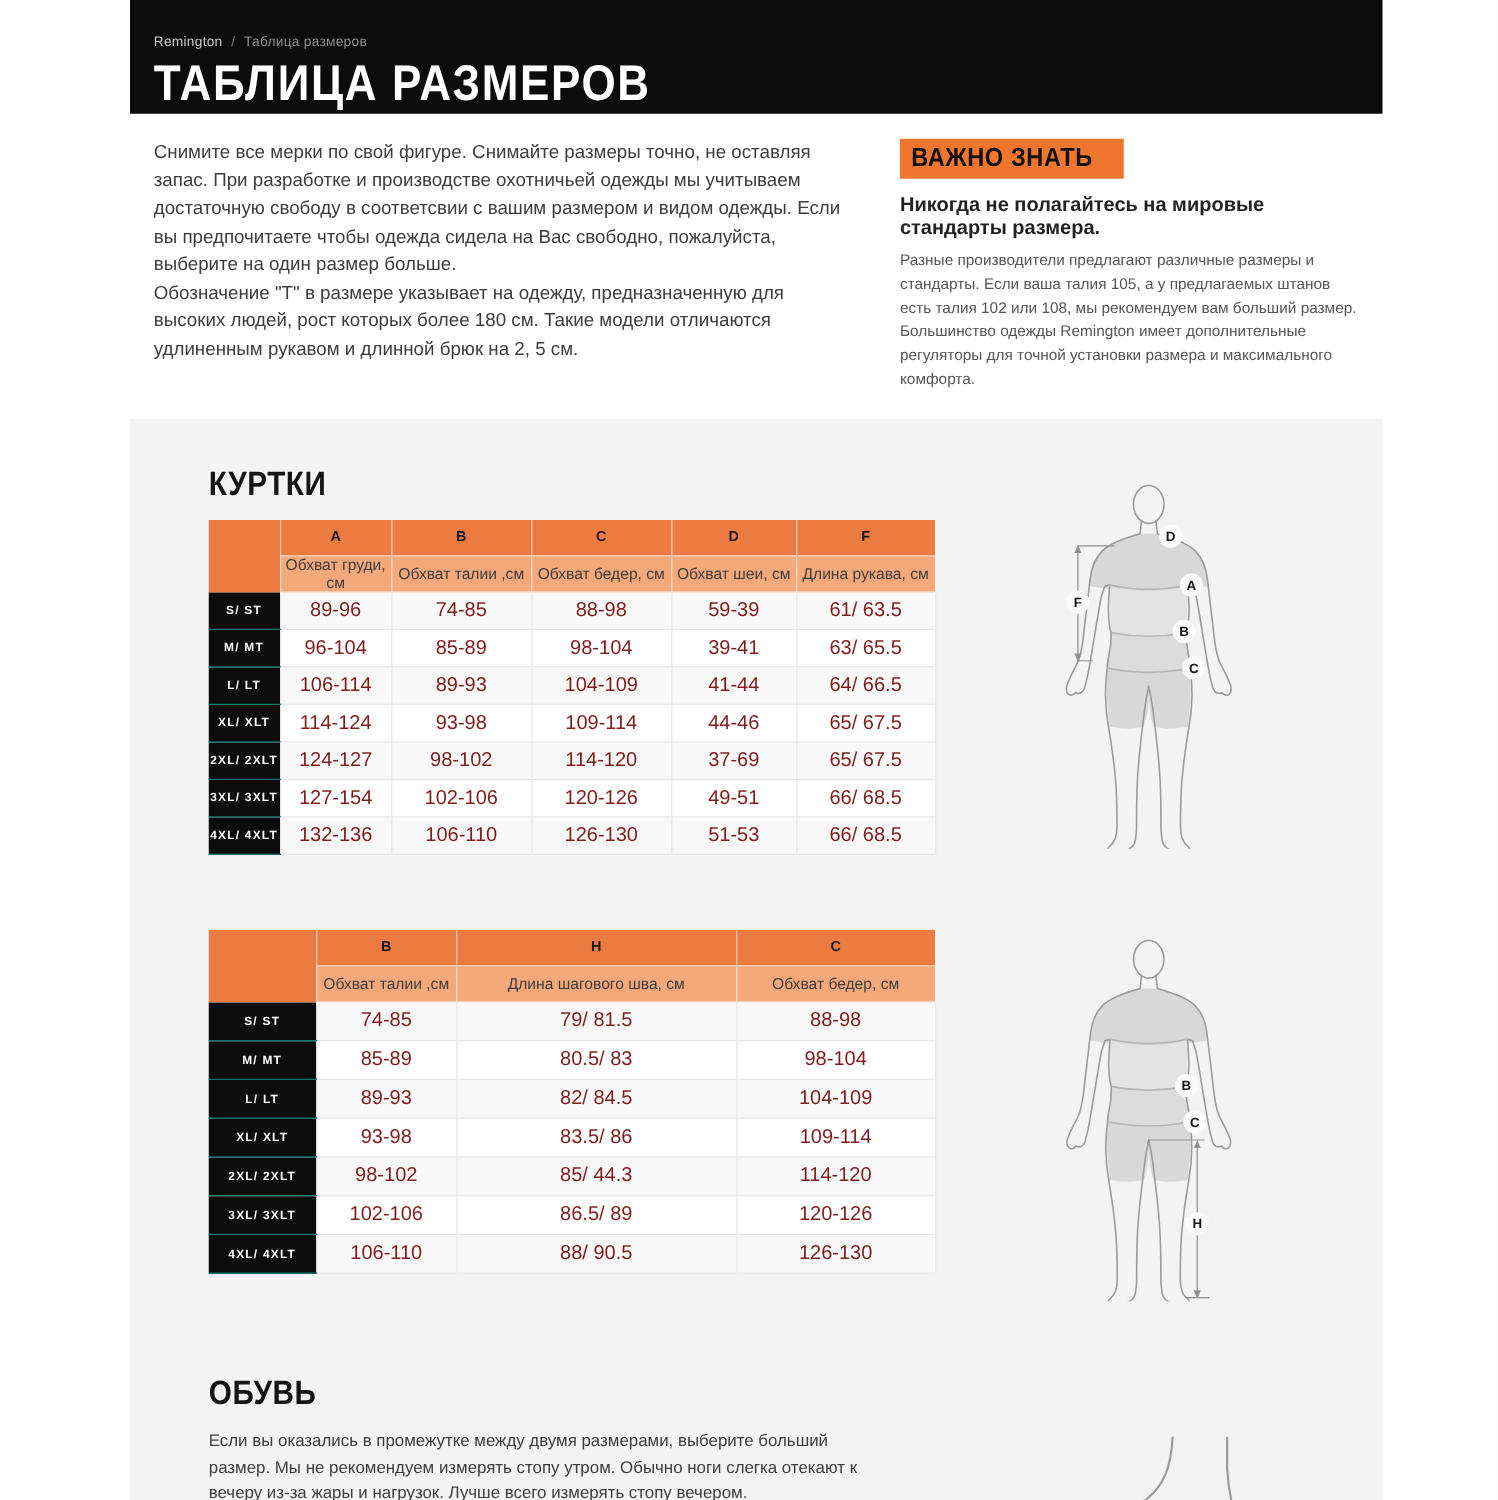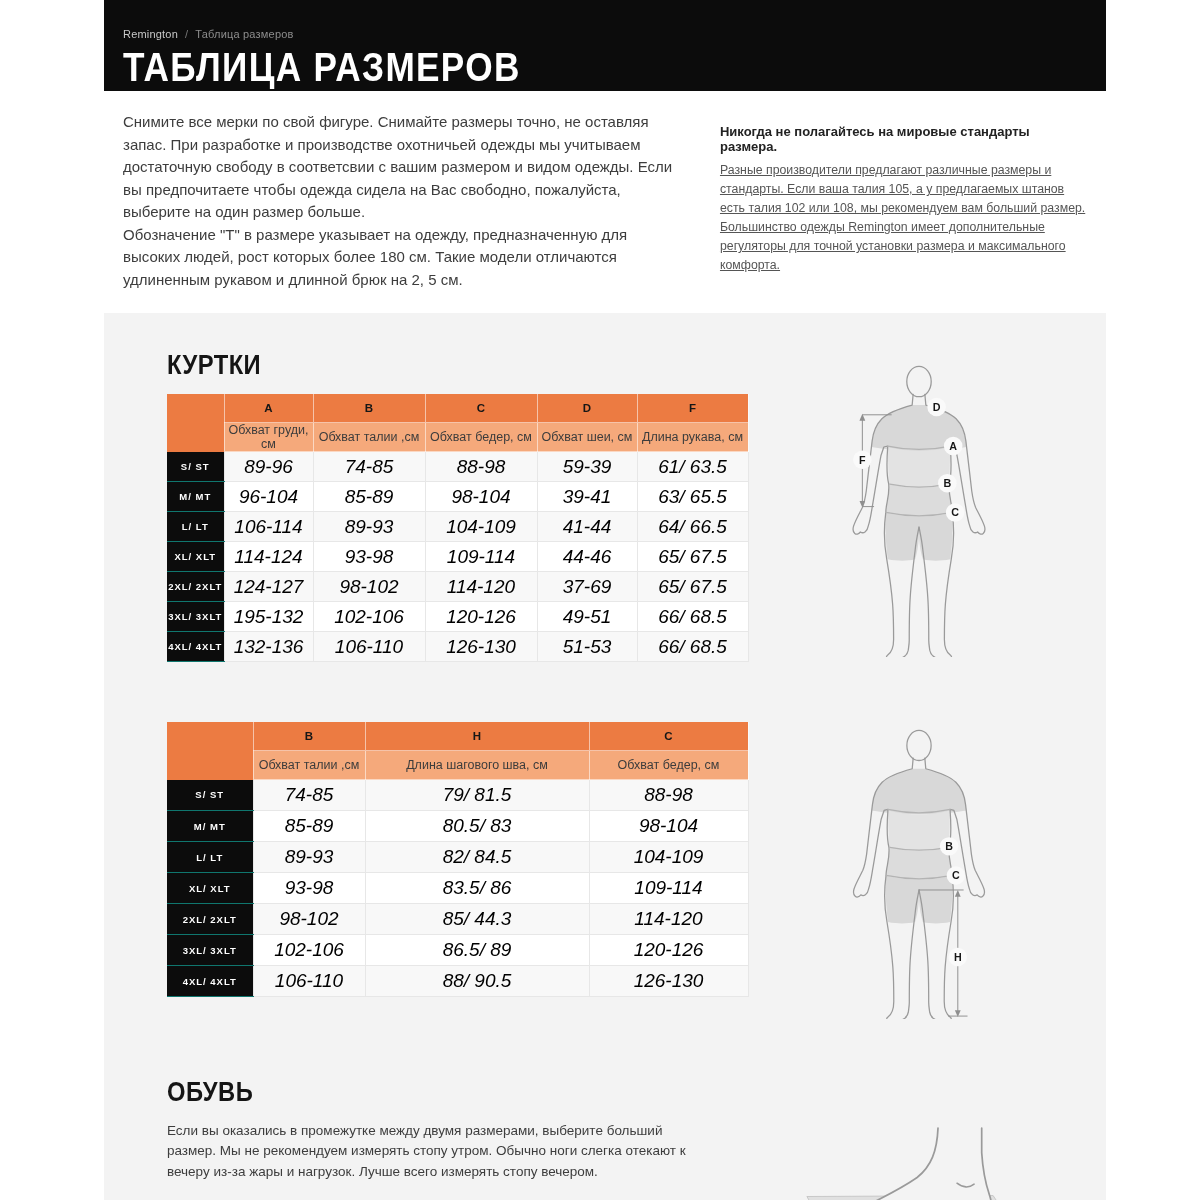--- a/index.html
+++ b/index.html
@@ -15,42 +15,42 @@
   .hero h1{margin:7px 0 0;color:#fff;font-size:40px;font-weight:700;letter-spacing:1.5px;line-height:1;}
   .cond{display:inline-block;transform:scaleX(.88);transform-origin:0 50%;white-space:nowrap;}
 
   
   .intro-row{display:flex;box-sizing:border-box;min-height:142px;padding:20px 16px 22px 19px;}
   .intro-left{width:572px;font-size:15px;line-height:1.5;color:#3d3d3d;}
   .intro-left p{margin:0;}
   .intro-right{margin-left:34px;width:376px;}
   .badge{display:inline-block;background:#f0762e;color:#101010;font-weight:700;font-size:21px;letter-spacing:.5px;padding:4px 9px 5px;line-height:1.1;}
   .badge span{display:inline-block;transform:scaleX(.9);transform-origin:0 50%;}
-  .imp-lead{font-size:13px;font-weight:700;color:#222;margin:13px 0 7px;}
-  .imp-text{font-size:12.3px;line-height:1.55;color:#555;margin:0;text-decoration:underline;}
+  .imp-lead{font-size:16px;font-weight:700;color:#222;margin:13px 0 7px;}
+  .imp-text{font-size:12.3px;line-height:1.55;color:#555;margin:0;}
 
   
   .gray{background:#f3f3f3;box-sizing:border-box;padding:39px 16px 30px 19px;min-height:967px;}
   h2{margin:0 0 15px;font-size:27px;font-weight:700;color:#151515;letter-spacing:.5px;line-height:1;}
   .sec-row{display:flex;}
   .tbl-col{width:581px;flex:none;padding-left:44px;}
   .dia-col{flex:1;display:flex;justify-content:center;}
   .sec-jackets .dia-col{padding-top:12px;}
   .sec-pants  .dia-col{padding-top:6px;}
   .sec-shoes  .dia-col{padding-top:32px;}
   .sec-gap{margin-bottom:60px;}
 
   
   table{border-collapse:collapse;table-layout:fixed;width:581px;font-family:"Liberation Sans",sans-serif;}
   td,th{padding:0;text-align:center;vertical-align:middle;}
   .corner{background:#0c0c0c;}
   .letters th{background:#ec7b42;color:#161616;font-size:11.5px;font-weight:700;height:28px;border-right:1px solid rgba(255,255,255,.55);}
   .measures td{background:#f5a97b;color:#3c3c3c;font-size:12.5px;height:28px;border:1px solid rgba(255,255,255,.55);}
   tbody th.szlab{background:#0c0c0c;color:#fff;font-size:9.5px;font-weight:700;letter-spacing:1px;border-bottom:1px solid #0f766e;}
-  tbody td{font-size:19px;color:#000000;border:1px solid #e7e7e7;font-style:italic;}
+  tbody td{font-size:16px;color:#7f1d1d;border:1px solid #e7e7e7;}
   tbody tr{height:30px;background:#fff;}
   .t-jackets tbody tr:nth-child(odd),
   .t-pants  tbody tr:nth-child(odd){background:#f8f8f8;}
   .t-pants tbody tr{height:31px;}
 
   .shoe-note{width:548px;font-size:13.5px;line-height:1.5;color:#3d3d3d;margin:0 0 13px;}
 
   
   svg text{font-family:"Liberation Sans",sans-serif;font-weight:700;font-size:11px;fill:#161616;text-anchor:middle;}
   .figline{stroke:#9a9a9a;stroke-width:1.3;fill:none;stroke-linecap:round;stroke-linejoin:round;}
@@ -93,20 +93,21 @@
       </div>
       <h1><span class="cond">ТАБЛИЦА РАЗМЕРОВ</span></h1>
     </header>
 
     <div class="intro-row">
       <div class="intro-left">
         <p>Снимите все мерки по свой фигуре. Снимайте размеры точно, не оставляя запас. При разработке и производстве охотничьей одежды мы учитываем достаточную свободу в соответсвии с вашим размером и видом одежды. Если вы предпочитаете чтобы одежда сидела на Вас свободно, пожалуйста, выберите на один размер больше.</p>
         <p>Обозначение "Т" в размере указывает на одежду, предназначенную для высоких людей, рост которых более 180 см. Такие модели отличаются удлиненным рукавом и длинной брюк на 2, 5 см.</p>
       </div>
       <div class="intro-right">
+        <div class="badge"><span>ВАЖНО ЗНАТЬ</span></div>
         <p class="imp-lead">Никогда не полагайтесь на мировые стандарты размера.</p>
         <p class="imp-text">Разные производители предлагают различные размеры и стандарты. Если ваша талия 105, а у предлагаемых штанов есть талия 102 или 108, мы рекомендуем вам больший размер. Большинство одежды Remington имеет дополнительные регуляторы для точной установки размера и максимального комфорта.</p>
       </div>
     </div>
 
     <div class="gray">
 
       <div class="sec-row sec-jackets sec-gap">
         <div class="tbl-col">
           <h2><span class="cond">КУРТКИ</span></h2>
@@ -172,21 +173,21 @@
                 <tr>
                   <th class="szlab">2XL/ 2XLT</th>
                   <td>124-127</td>
                   <td>98-102</td>
                   <td>114-120</td>
                   <td>37-69</td>
                   <td>65/ 67.5</td>
                 </tr>
                 <tr>
                   <th class="szlab">3XL/ 3XLT</th>
-                  <td>195-132</td>
+                  <td>127-154</td>
                   <td>102-106</td>
                   <td>120-126</td>
                   <td>49-51</td>
                   <td>66/ 68.5</td>
                 </tr>
                 <tr>
                   <th class="szlab">4XL/ 4XLT</th>
                   <td>132-136</td>
                   <td>106-110</td>
                   <td>126-130</td>

